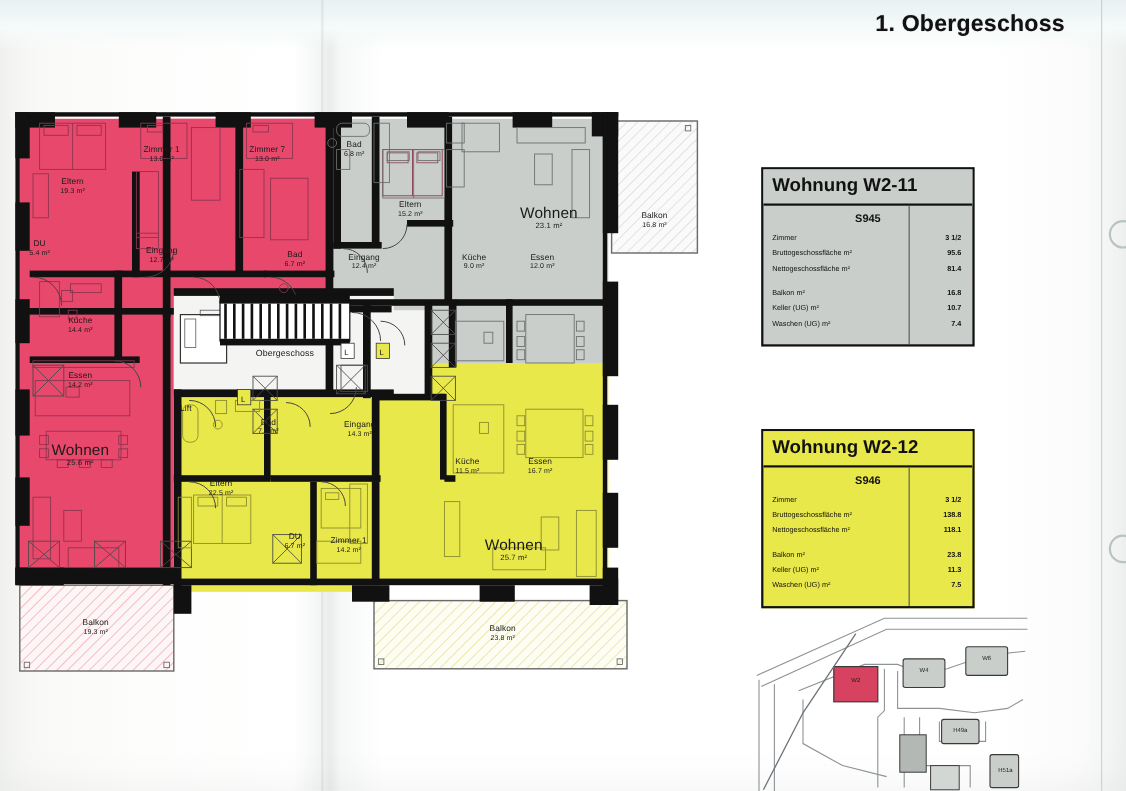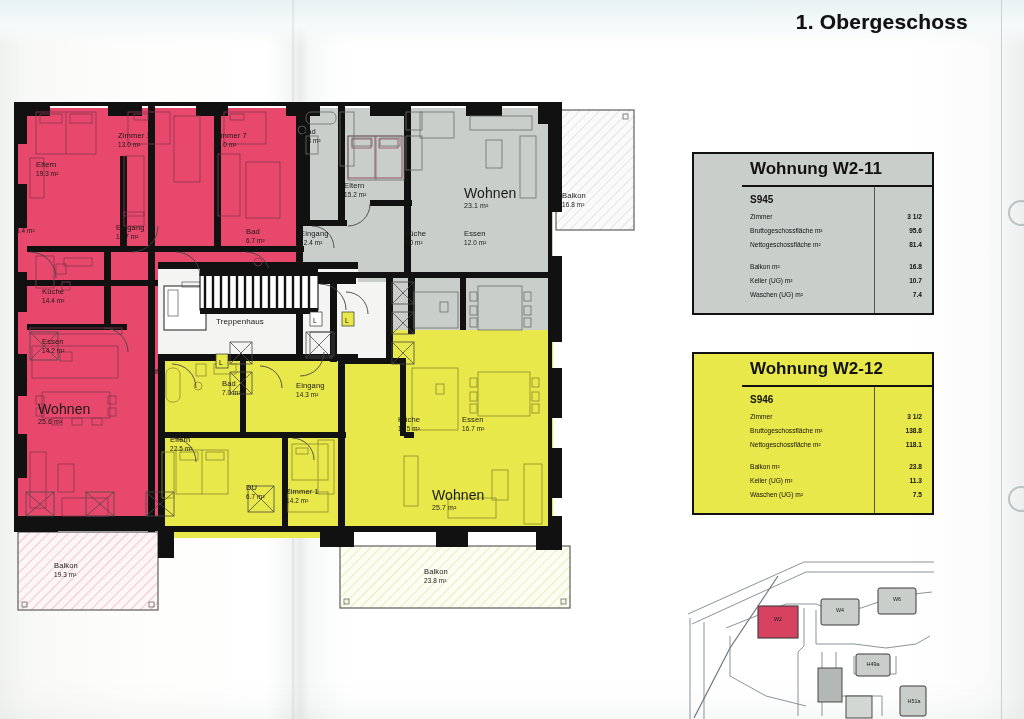--- a/index.html
+++ b/index.html
@@ -30,34 +30,34 @@
   
   #title{
     position:absolute;right:56px;top:10px;
     font-size:21px;font-weight:bold;color:#111;letter-spacing:.2px;
     text-shadow:0 0 1px rgba(0,0,0,.35);
   }
 
   
   #plan{position:absolute;left:0;top:96px;width:660px;height:530px;}
   #plan svg{position:absolute;left:0;top:0;}
-  .rlabel{position:absolute;color:#1a1a1a;line-height:1.12;
+  .rlabel{position:absolute;text-align:center;color:#1a1a1a;line-height:1.12;
     font-size:7.2px;letter-spacing:.1px;pointer-events:none;}
   .rlabel b{font-weight:normal;display:block;font-size:7.6px;}
   .rlabel span{display:block;font-size:6.4px;}
   .big b{font-size:14px;}
   .big span{font-size:7px;}
 
   
-  .legend{position:absolute;border:2px solid #111;background:#fff;padding-left:48px;}
+  .legend{position:absolute;border:2px solid #111;background:#fff;}
   .legend .lg-head{
     border-bottom:2px solid #111;padding:5px 8px 6px 8px;
     font-size:17px;font-weight:bold;color:#111;
   }
-  .legend .lg-body{position:relative;padding:6px 8px 8px 8px;}
+  .legend .lg-body{position:relative;padding:6px 8px 8px 8px;text-align:center;}
   .legend .vline{position:absolute;top:0;bottom:0;left:132px;width:1px;background:#555;}
   .legend .code{font-size:10px;font-weight:bold;margin:1px 0 8px 0;color:#111;}
   .legend .row{display:flex;justify-content:space-between;font-size:6.6px;
     color:#111;margin:0 0 6.5px 0;line-height:1.1;}
   .legend .row .k{white-space:nowrap;}
   .legend .row .v{font-weight:bold;padding-right:2px;}
   .legend .gap{height:9px;}
   .grayfill{background:#c9cecb;}
   .grayfill .lg-head{background:#c9cecb;}
   .yelfill{background:#e9e84a;}
@@ -510,21 +510,21 @@
     </div>
     <div class="rlabel big" style="left:432px;top:392px;width:70px">
       <b>Wohnen</b>
       <span>25.7 m²</span>
     </div>
     <div class="rlabel" style="left:424px;top:472px;width:66px">
       <b>Balkon</b>
       <span>23.8 m²</span>
     </div>
 
-    <div class="rlabel" style="left:216px;top:222px;width:86px;font-size:8px">Treppenhaus</div>
+    <div class="rlabel" style="left:216px;top:222px;width:86px;font-size:8px">Obergeschoss</div>
     <div class="rlabel" style="left:150px;top:272px;width:38px;font-size:7.6px">Lift</div>
   </div>
 
   <div class="legend grayfill" style="left:692px;top:152px;width:190px;">
     <div class="lg-head">Wohnung W2-11</div>
     <div class="lg-body">
       <div class="vline"></div>
       <div class="code">S945</div>
       <div class="row">
         <span class="k">Zimmer</span>
@@ -547,21 +547,21 @@
         <span class="k">Keller  (UG) m²</span>
         <span class="v">10.7</span>
       </div>
       <div class="row">
         <span class="k">Waschen  (UG) m²</span>
         <span class="v">7.4</span>
       </div>
     </div>
   </div>
 
-  <div class="legend yelfill" style="left:692px;top:352px;width:190px;">
+  <div class="legend yelfill" style="left:692px;top:390px;width:190px;">
     <div class="lg-head">Wohnung W2-12</div>
     <div class="lg-body">
       <div class="vline"></div>
       <div class="code">S946</div>
       <div class="row">
         <span class="k">Zimmer</span>
         <span class="v">3 1/2</span>
       </div>
       <div class="row">
         <span class="k">Bruttogeschossfläche m²</span>

